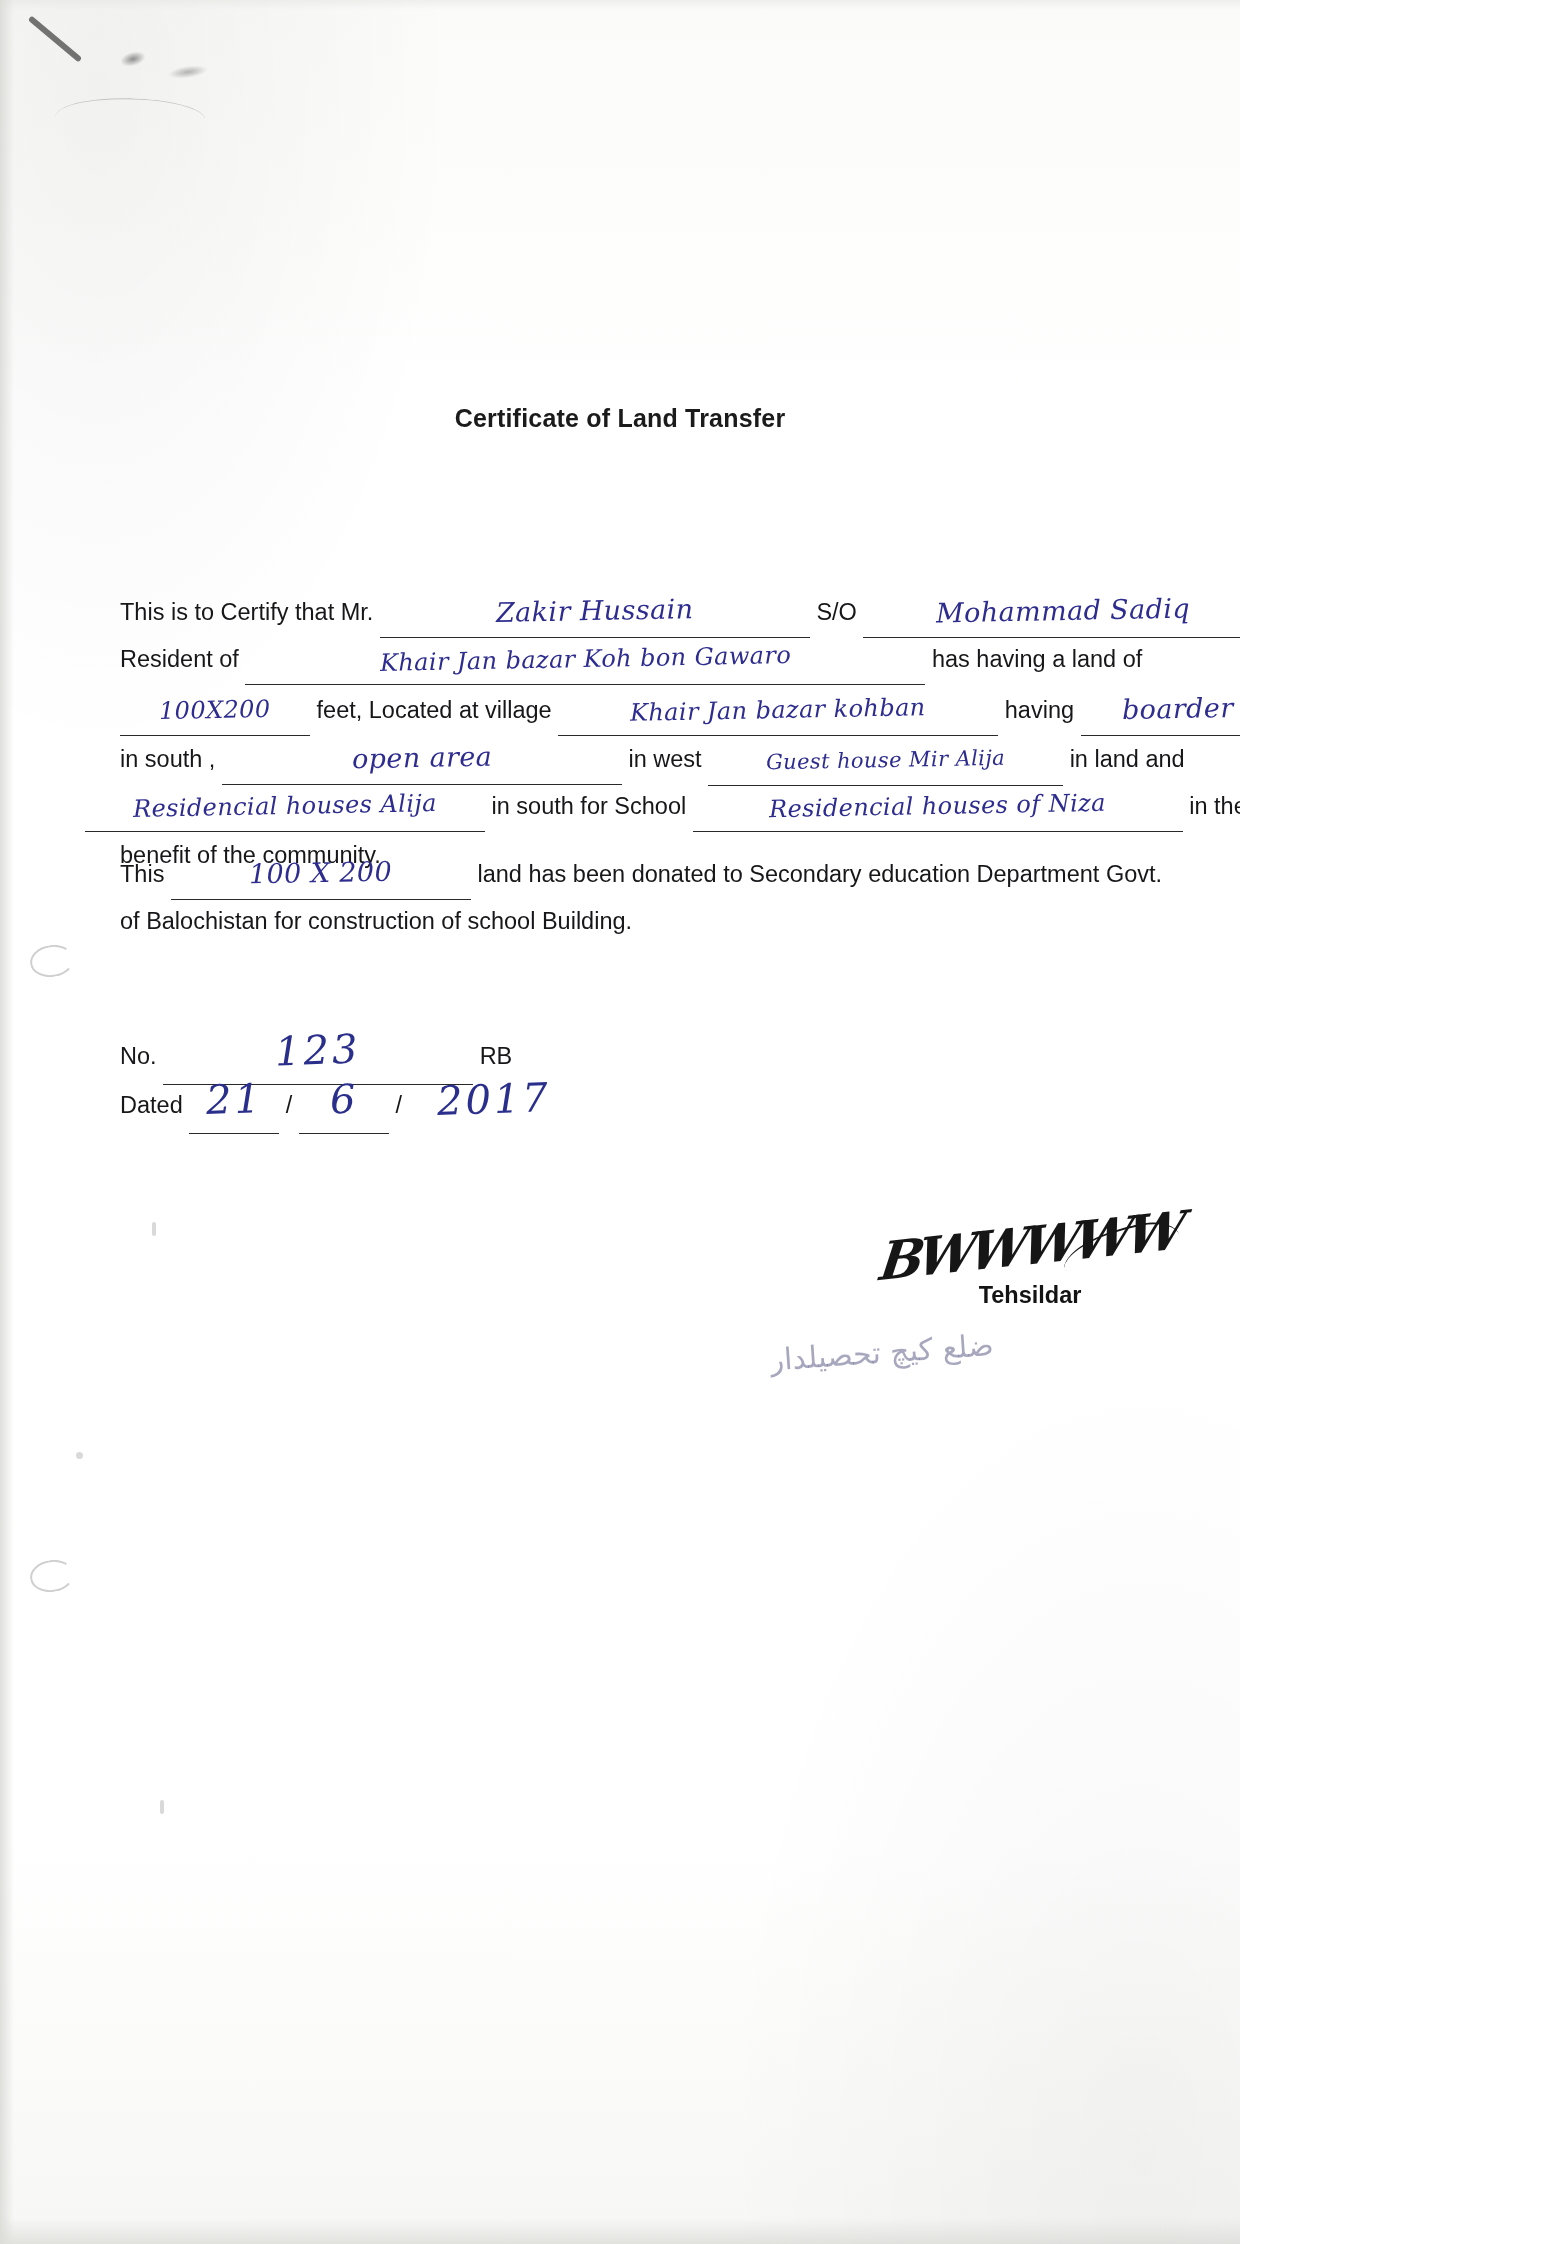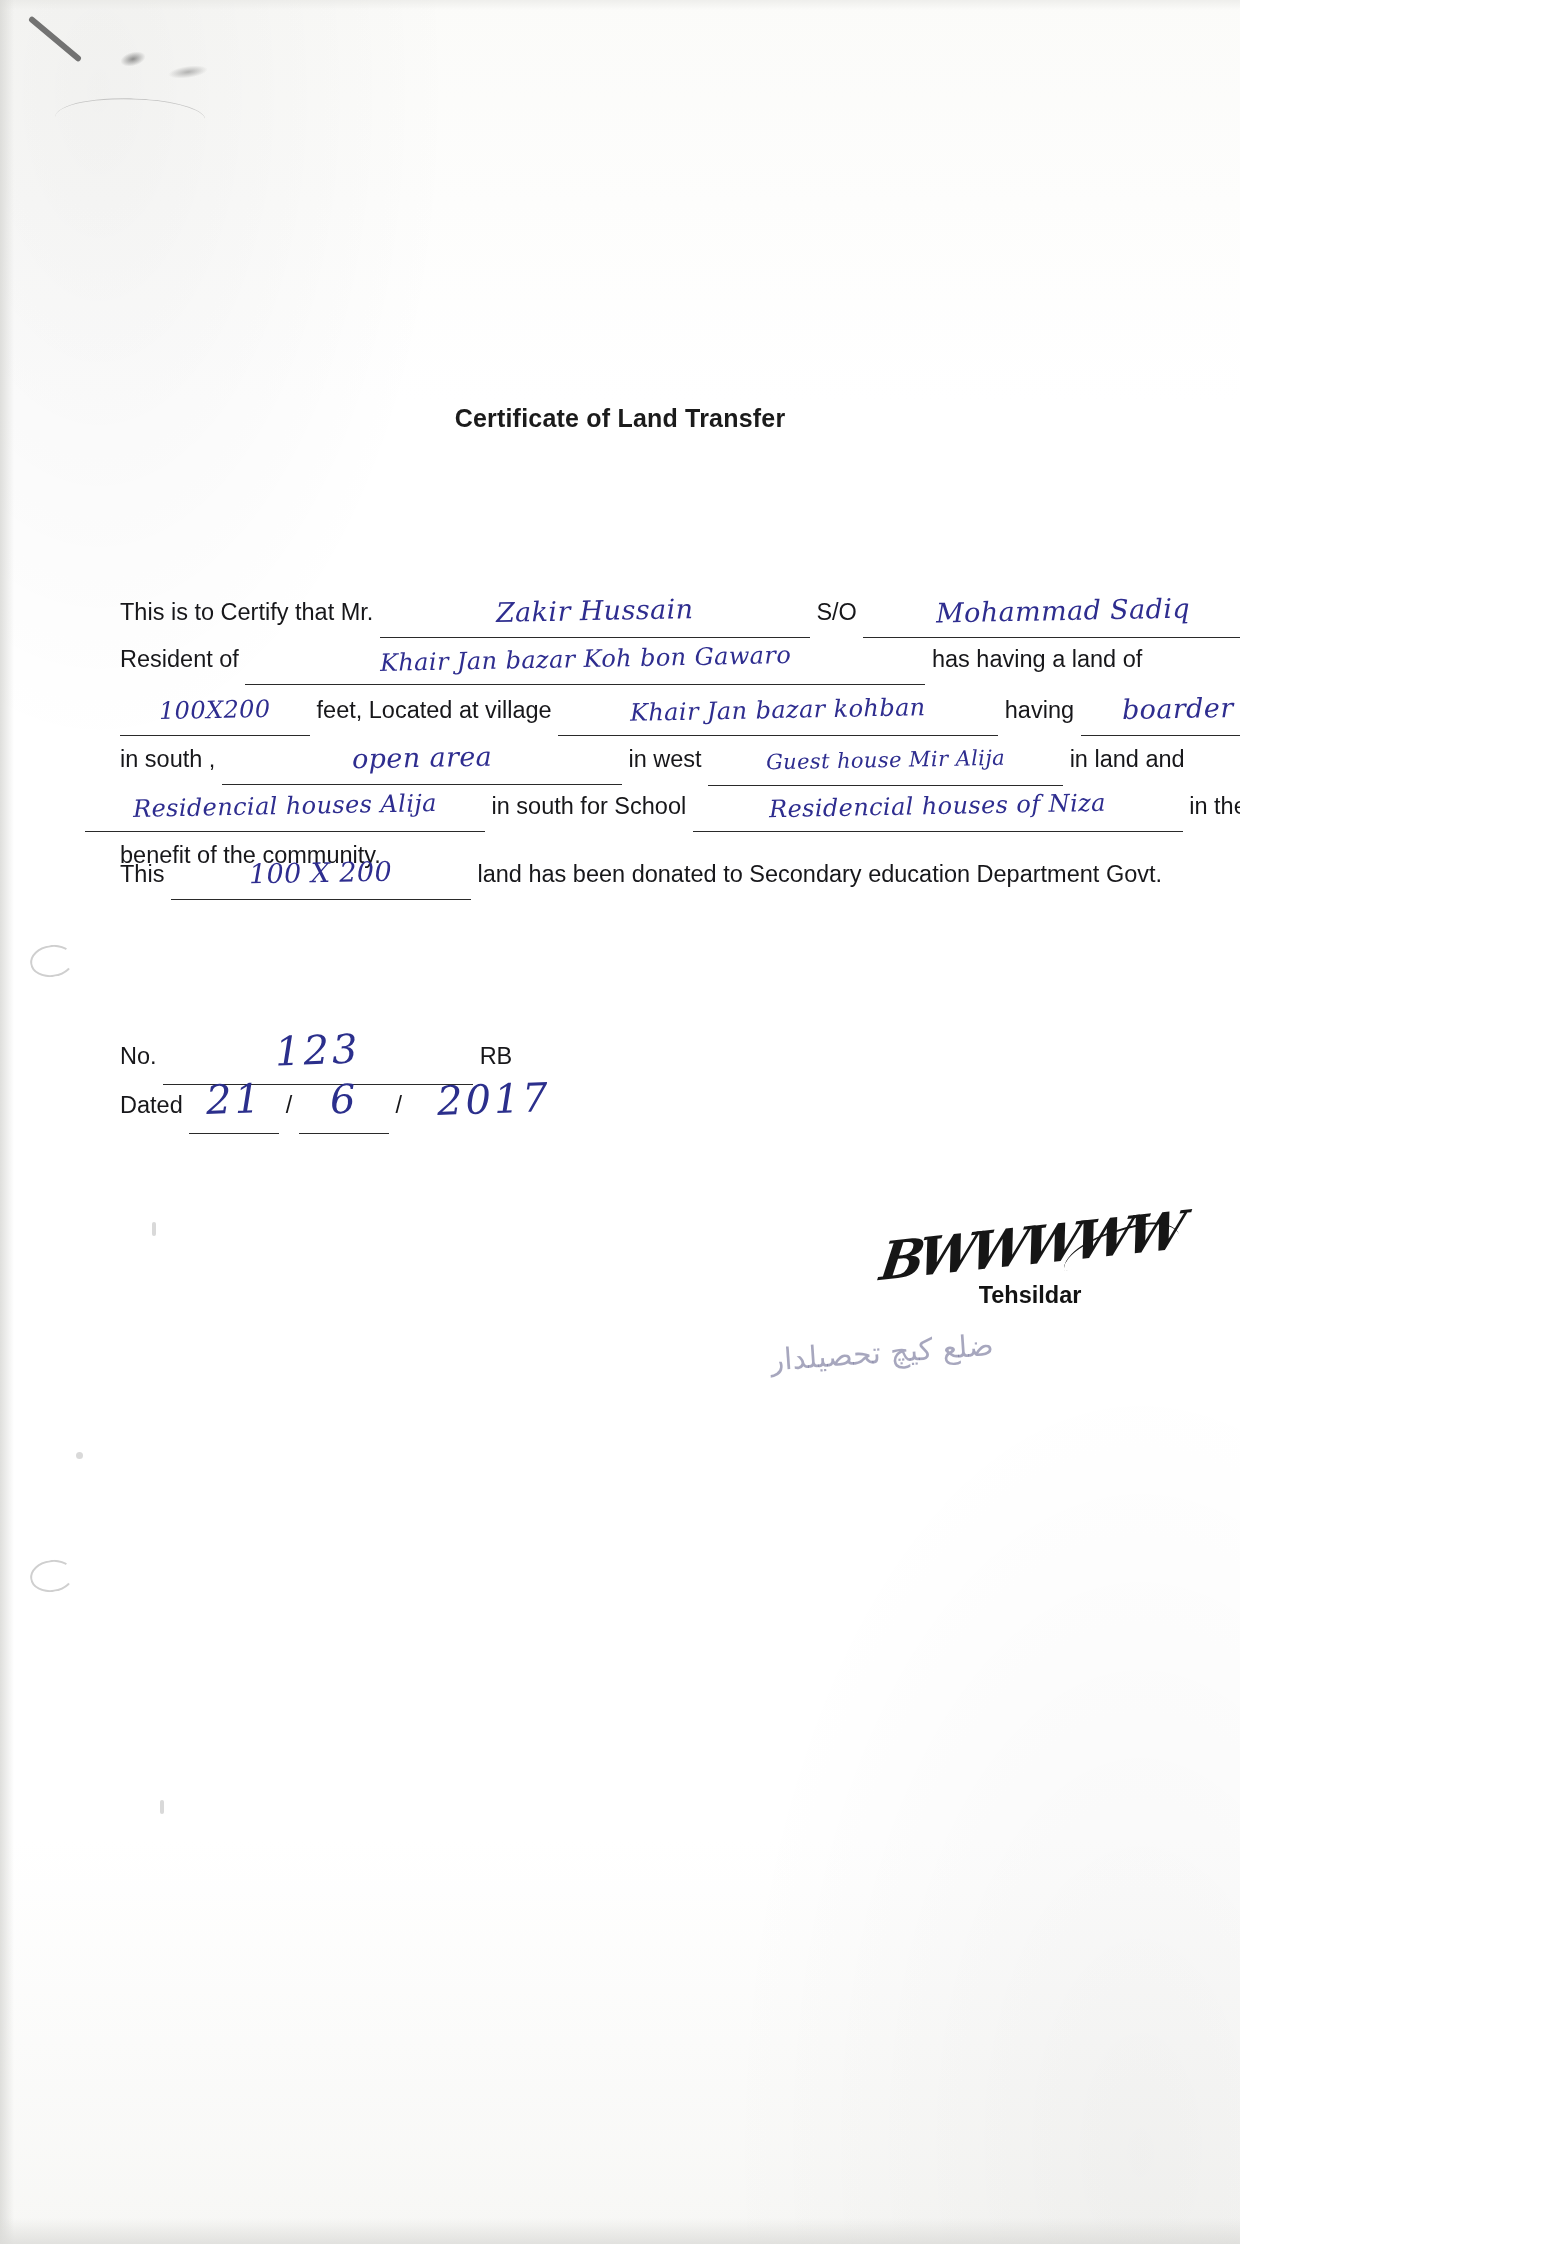--- a/index.html
+++ b/index.html
@@ -321,20 +321,23 @@
   </div>
 
   <div class="para2">
     <div class="line">
       <span>This</span>
       <span class="fill" style="width:300px">
         <span class="hand">100 X 200</span>
       </span>
       <span>land has been donated to Secondary education Department Govt.</span>
     </div>
+    <div class="line">
+      <span>of Balochistan for construction of school Building.</span>
+    </div>
   </div>
 
   <div class="nodate">
     <div class="line">
       <span>No.</span>
       <span class="fill" style="width:310px">
         <span class="hand-big">123</span>
       </span>
       <span>RB</span>
     </div>

